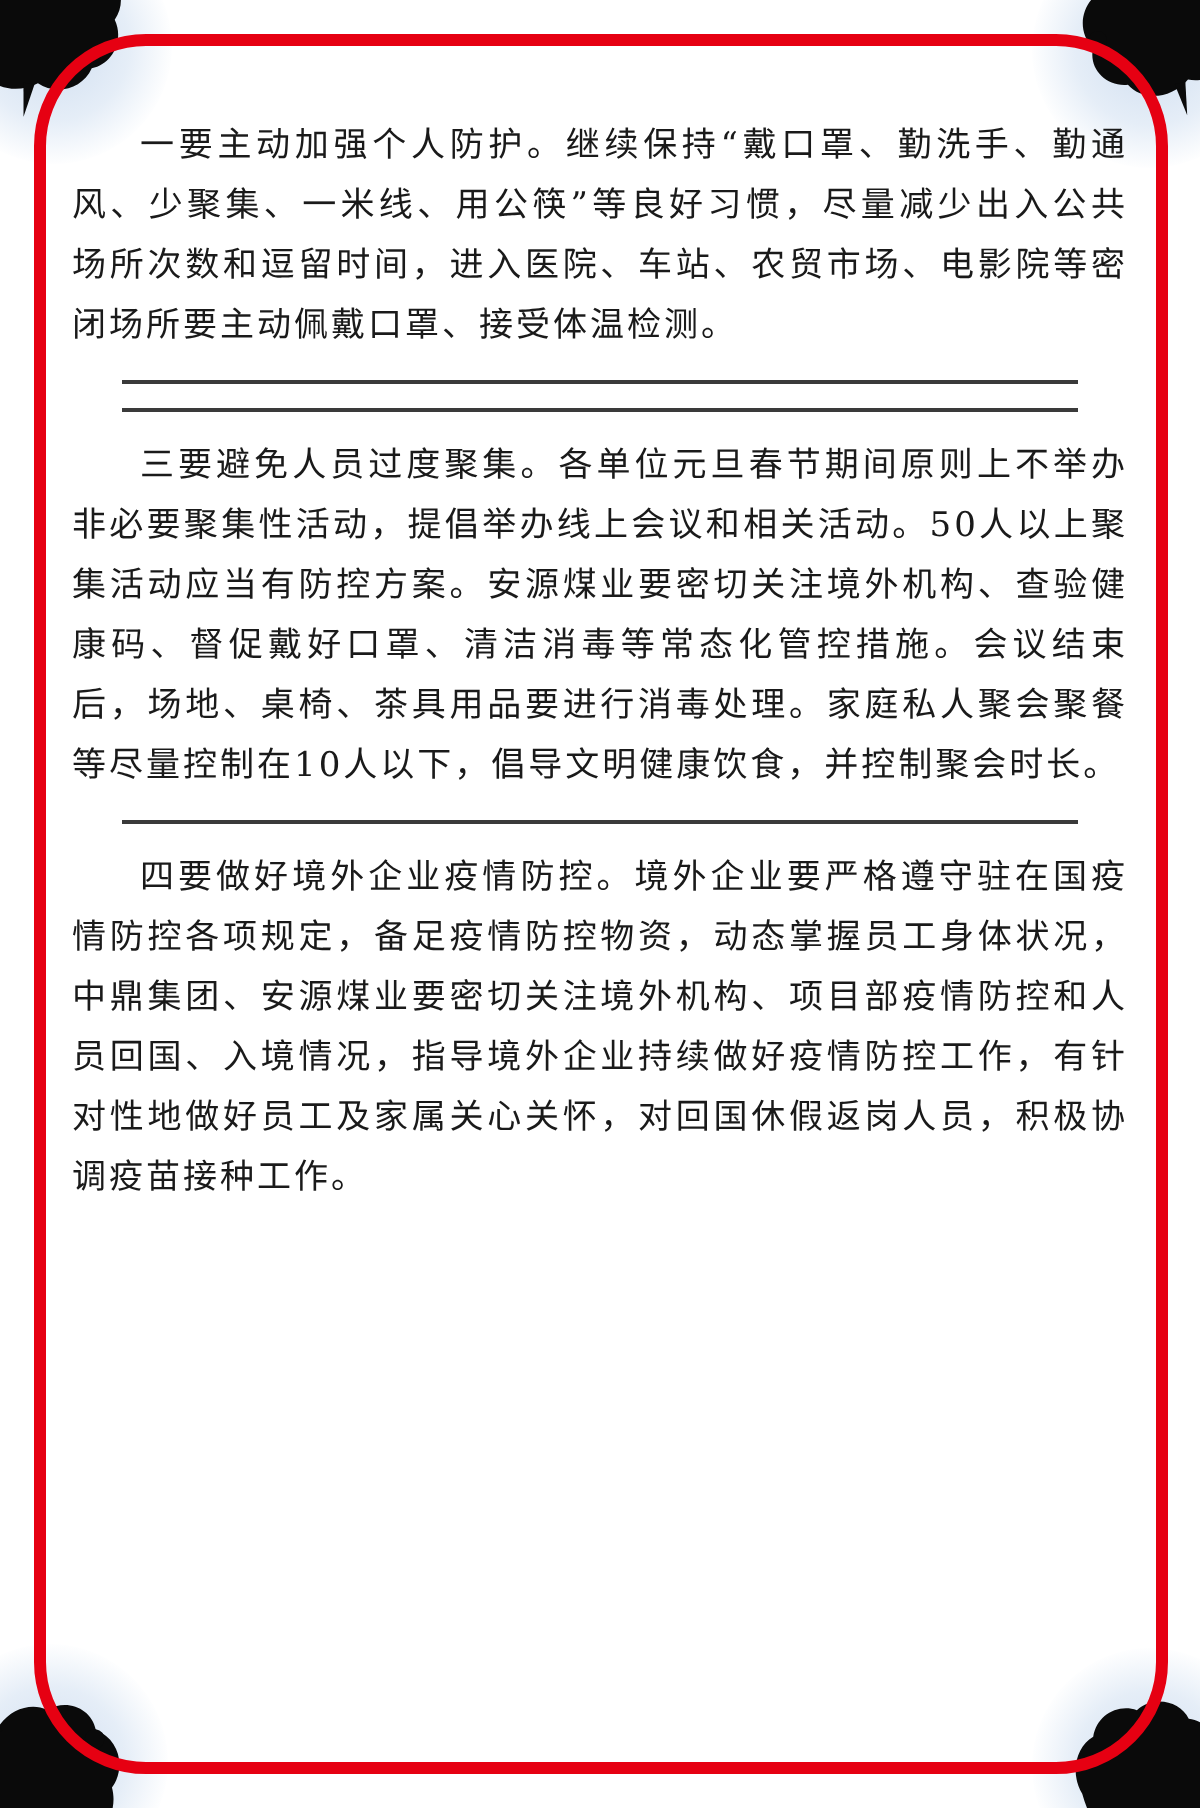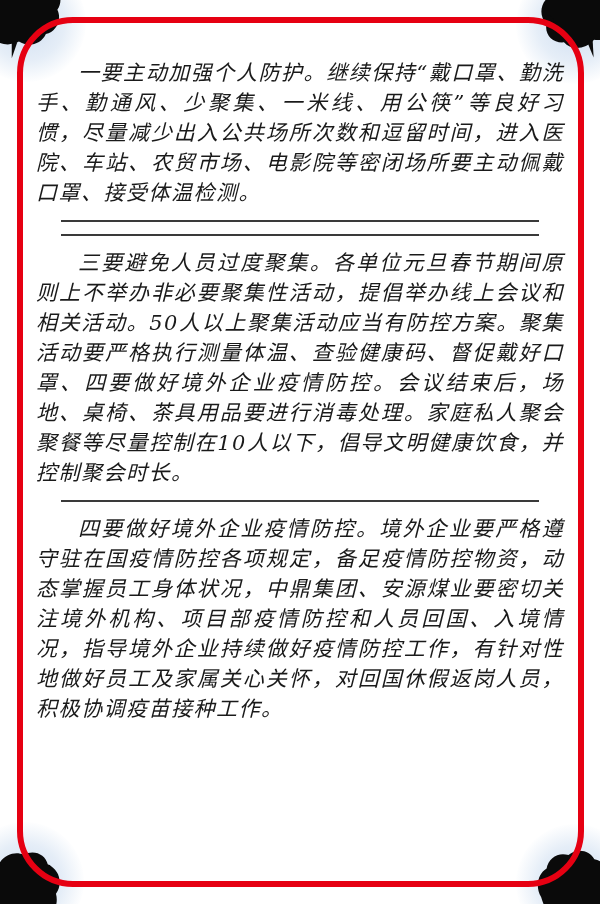--- a/index.html
+++ b/index.html
@@ -72,29 +72,28 @@
   .content {
     position: absolute;
     left: 36px;
     width: 528px;
     top: 58px;
     z-index: 2;
     color: var(--text_color, #1a1a1a);
   }
   .para {
     margin: 0;
-    font-size: 21px;
+    font-size: 17px;
     line-height: 30px;
     letter-spacing: 1.5px;
     text-align: justify;
     text-align-last: left;
     text-justify: inter-character;
     text-indent: 2em;
     font-weight: 400;
-    font-style: italic;
   }
   .divider {
     width: 478px;
     height: 0;
     border-top: 2px solid var(--divider_color, #3a3a3a);
     margin: 12px auto;
   }
 </style>
 </head>
 <body>
@@ -136,18 +135,18 @@
       <circle cx="16" cy="56" r="6"></circle>
     </svg>
   </div>
 
   <div class="frame"></div>
 
   <div class="content">
     <p class="para">一要主动加强个人防护。继续保持“戴口罩、勤洗手、勤通风、少聚集、一米线、用公筷”等良好习惯，尽量减少出入公共场所次数和逗留时间，进入医院、车站、农贸市场、电影院等密闭场所要主动佩戴口罩、接受体温检测。</p>
     <div class="divider"></div>
     <div class="divider"></div>
-    <p class="para">三要避免人员过度聚集。各单位元旦春节期间原则上不举办非必要聚集性活动，提倡举办线上会议和相关活动。50人以上聚集活动应当有防控方案。聚集活动要严格执行测量体温、查验健康码、督促戴好口罩、四要做好境外企业疫情防控。会议结束后，场地、桌椅、茶具用品要进行消毒处理。家庭私人聚会聚餐等尽量控制在10人以下，倡导文明健康饮食，并控制聚会时长。</p>
+    <p class="para">三要避免人员过度聚集。各单位元旦春节期间原则上不举办非必要聚集性活动，提倡举办线上会议和相关活动。50人以上聚集活动应当有防控方案。安源煤业要密切关注境外机构、查验健康码、督促戴好口罩、清洁消毒等常态化管控措施。会议结束后，场地、桌椅、茶具用品要进行消毒处理。家庭私人聚会聚餐等尽量控制在10人以下，倡导文明健康饮食，并控制聚会时长。</p>
     <div class="divider"></div>
     <p class="para">四要做好境外企业疫情防控。境外企业要严格遵守驻在国疫情防控各项规定，备足疫情防控物资，动态掌握员工身体状况，中鼎集团、安源煤业要密切关注境外机构、项目部疫情防控和人员回国、入境情况，指导境外企业持续做好疫情防控工作，有针对性地做好员工及家属关心关怀，对回国休假返岗人员，积极协调疫苗接种工作。</p>
   </div>
 
 </div>
 
 </body></html>

